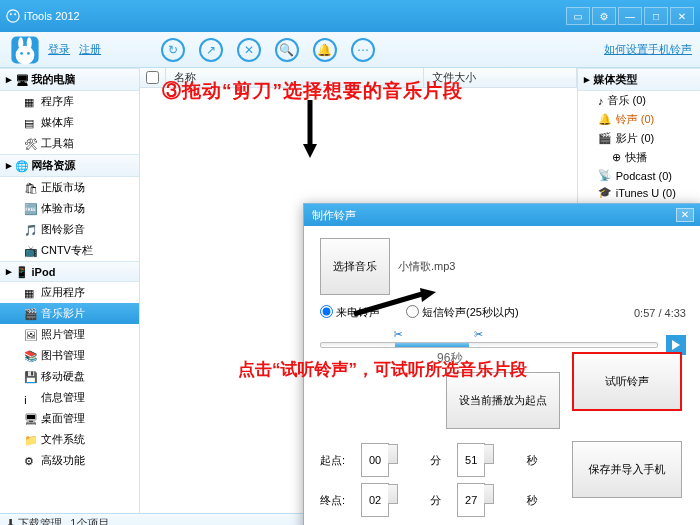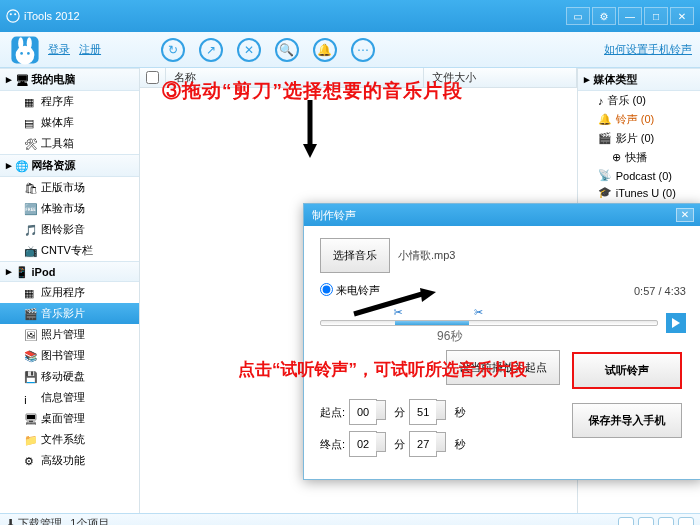--- a/index.html
+++ b/index.html
@@ -43,40 +43,40 @@
 .statusbar{height:20px;background:linear-gradient(#f3faff,#e4f3fd);border-top:1px solid #bcdff4;display:flex;align-items:center;padding:0 6px;font-size:10px;color:#333;}
 .statusbar .spacer{flex:1;}
 .sbtn{width:16px;height:14px;border:1px solid #9ecbe4;border-radius:3px;margin-left:4px;background:#fff;cursor:pointer;}
 
 .dialog{position:absolute;left:163px;top:135px;width:400px;background:#fff;border:1px solid #7cb9dc;box-shadow:0 2px 12px rgba(0,0,0,.35);}
 .dlg-title{height:22px;background:linear-gradient(#47b2ef,#2c9ce0);color:#fff;display:flex;align-items:center;padding:0 8px;}
 .dlg-title .spacer{flex:1;}
 .dlg-close{width:18px;height:14px;background:rgba(255,255,255,.2);border:1px solid rgba(255,255,255,.5);text-align:center;line-height:12px;cursor:pointer;font-size:10px;}
 .dlg-body{padding:12px 16px 16px;}
 .row{display:flex;align-items:center;gap:8px;margin-bottom:10px;}
-.btn{background:linear-gradient(#fdfdfd,#e6e6e6);border:1px solid #a8a8a8;padding:9px 12px;cursor:pointer;font-size:11px;}
+.btn{background:linear-gradient(#fdfdfd,#e6e6e6);border:1px solid #a8a8a8;padding:20px 12px;cursor:pointer;font-size:11px;}
 .filelabel{color:#444;}
 .radio-row label{display:flex;align-items:flex-start;gap:3px;margin-right:18px;}
 .timepos{margin-left:auto;color:#444;}
 
 .timeline{position:relative;height:34px;margin:4px 0 8px;}
 .track{position:absolute;left:0;right:28px;top:12px;height:6px;background:linear-gradient(#e9e9e9,#fff);border:1px solid #bfbfbf;border-radius:2px;}
 .track .fill{position:absolute;left:22%;right:56%;top:0;bottom:0;background:linear-gradient(#7cc6f3,#3ea5e0);}
 .scissor{position:absolute;top:-2px;width:14px;height:14px;color:#2277cc;}
 .scissor.s1{left:calc(22% - 7px);}
 .scissor.s2{left:calc(44% - 7px);}
 .tick-label{position:absolute;top:20px;font-size:12px;color:#666;left:32%;}
 .playbtn{position:absolute;right:0;top:5px;width:20px;height:20px;background:#2f9fe0;display:flex;align-items:center;justify-content:center;}
 .playbtn::before{content:"";border-left:8px solid #fff;border-top:5px solid transparent;border-bottom:5px solid transparent;}
 .under-btns{display:flex;justify-content:center;margin-bottom:14px;}
-.time-inputs{display:flex;align-items:center;gap:4px;margin-bottom:6px;}
-.spin{width:28px;height:26px;border:1px solid #aaa;background:#fff;display:inline-flex;align-items:center;justify-content:center;position:relative;}
+.time-inputs{display:flex;align-items:center;gap:16px;margin-bottom:6px;}
+.spin{width:28px;height:34px;border:1px solid #aaa;background:#fff;display:inline-flex;align-items:center;justify-content:center;position:relative;}
 .spin::after{content:"";position:absolute;right:-10px;top:0;width:9px;height:18px;border:1px solid #aaa;border-left:none;background:linear-gradient(#f6f6f6,#e2e2e2);}
 .right-col{position:absolute;right:20px;top:126px;width:110px;}
-.right-col .btn{width:100%;margin-bottom:14px;font-weight:bold;}
+.right-col .btn{width:100%;margin-bottom:30px;}
 .red-box{border:2px solid #e11;}
 
 .anno{position:absolute;color:#e11;font-weight:bold;pointer-events:none;}
 .anno1{left:162px;top:78px;font-size:19px;letter-spacing:1px;}
 .anno2{left:238px;top:358px;font-size:17px;}
 .arrow-v{position:absolute;left:303px;top:100px;width:14px;height:58px;}
 .arrow-d{position:absolute;left:350px;top:288px;width:86px;height:30px;}
 </style>
 </head>
 <body>
@@ -210,20 +210,24 @@
       </div>
       <div class="dlg-body" style="position:relative;">
         <div class="row">
           <button class="btn">选择音乐</button>
           <span class="filelabel">小情歌.mp3</span>
         </div>
         <div class="row radio-row">
           <label>
               <input type="radio" checked="" style=""> 
               <span>来电铃声</span>
+            </label>
+          <label>
+              <input type="radio" style=""> 
+              <span>短信铃声(25秒以内)</span>
             </label>
           <span class="timepos">0:57 / 4:33</span>
         </div>
         <div class="timeline">
           <div class="track">
               <div class="fill"></div>
             </div>
           <div class="scissor s1">✂</div>
           <div class="scissor s2">✂</div>
           <div class="tick-label">96秒</div>

